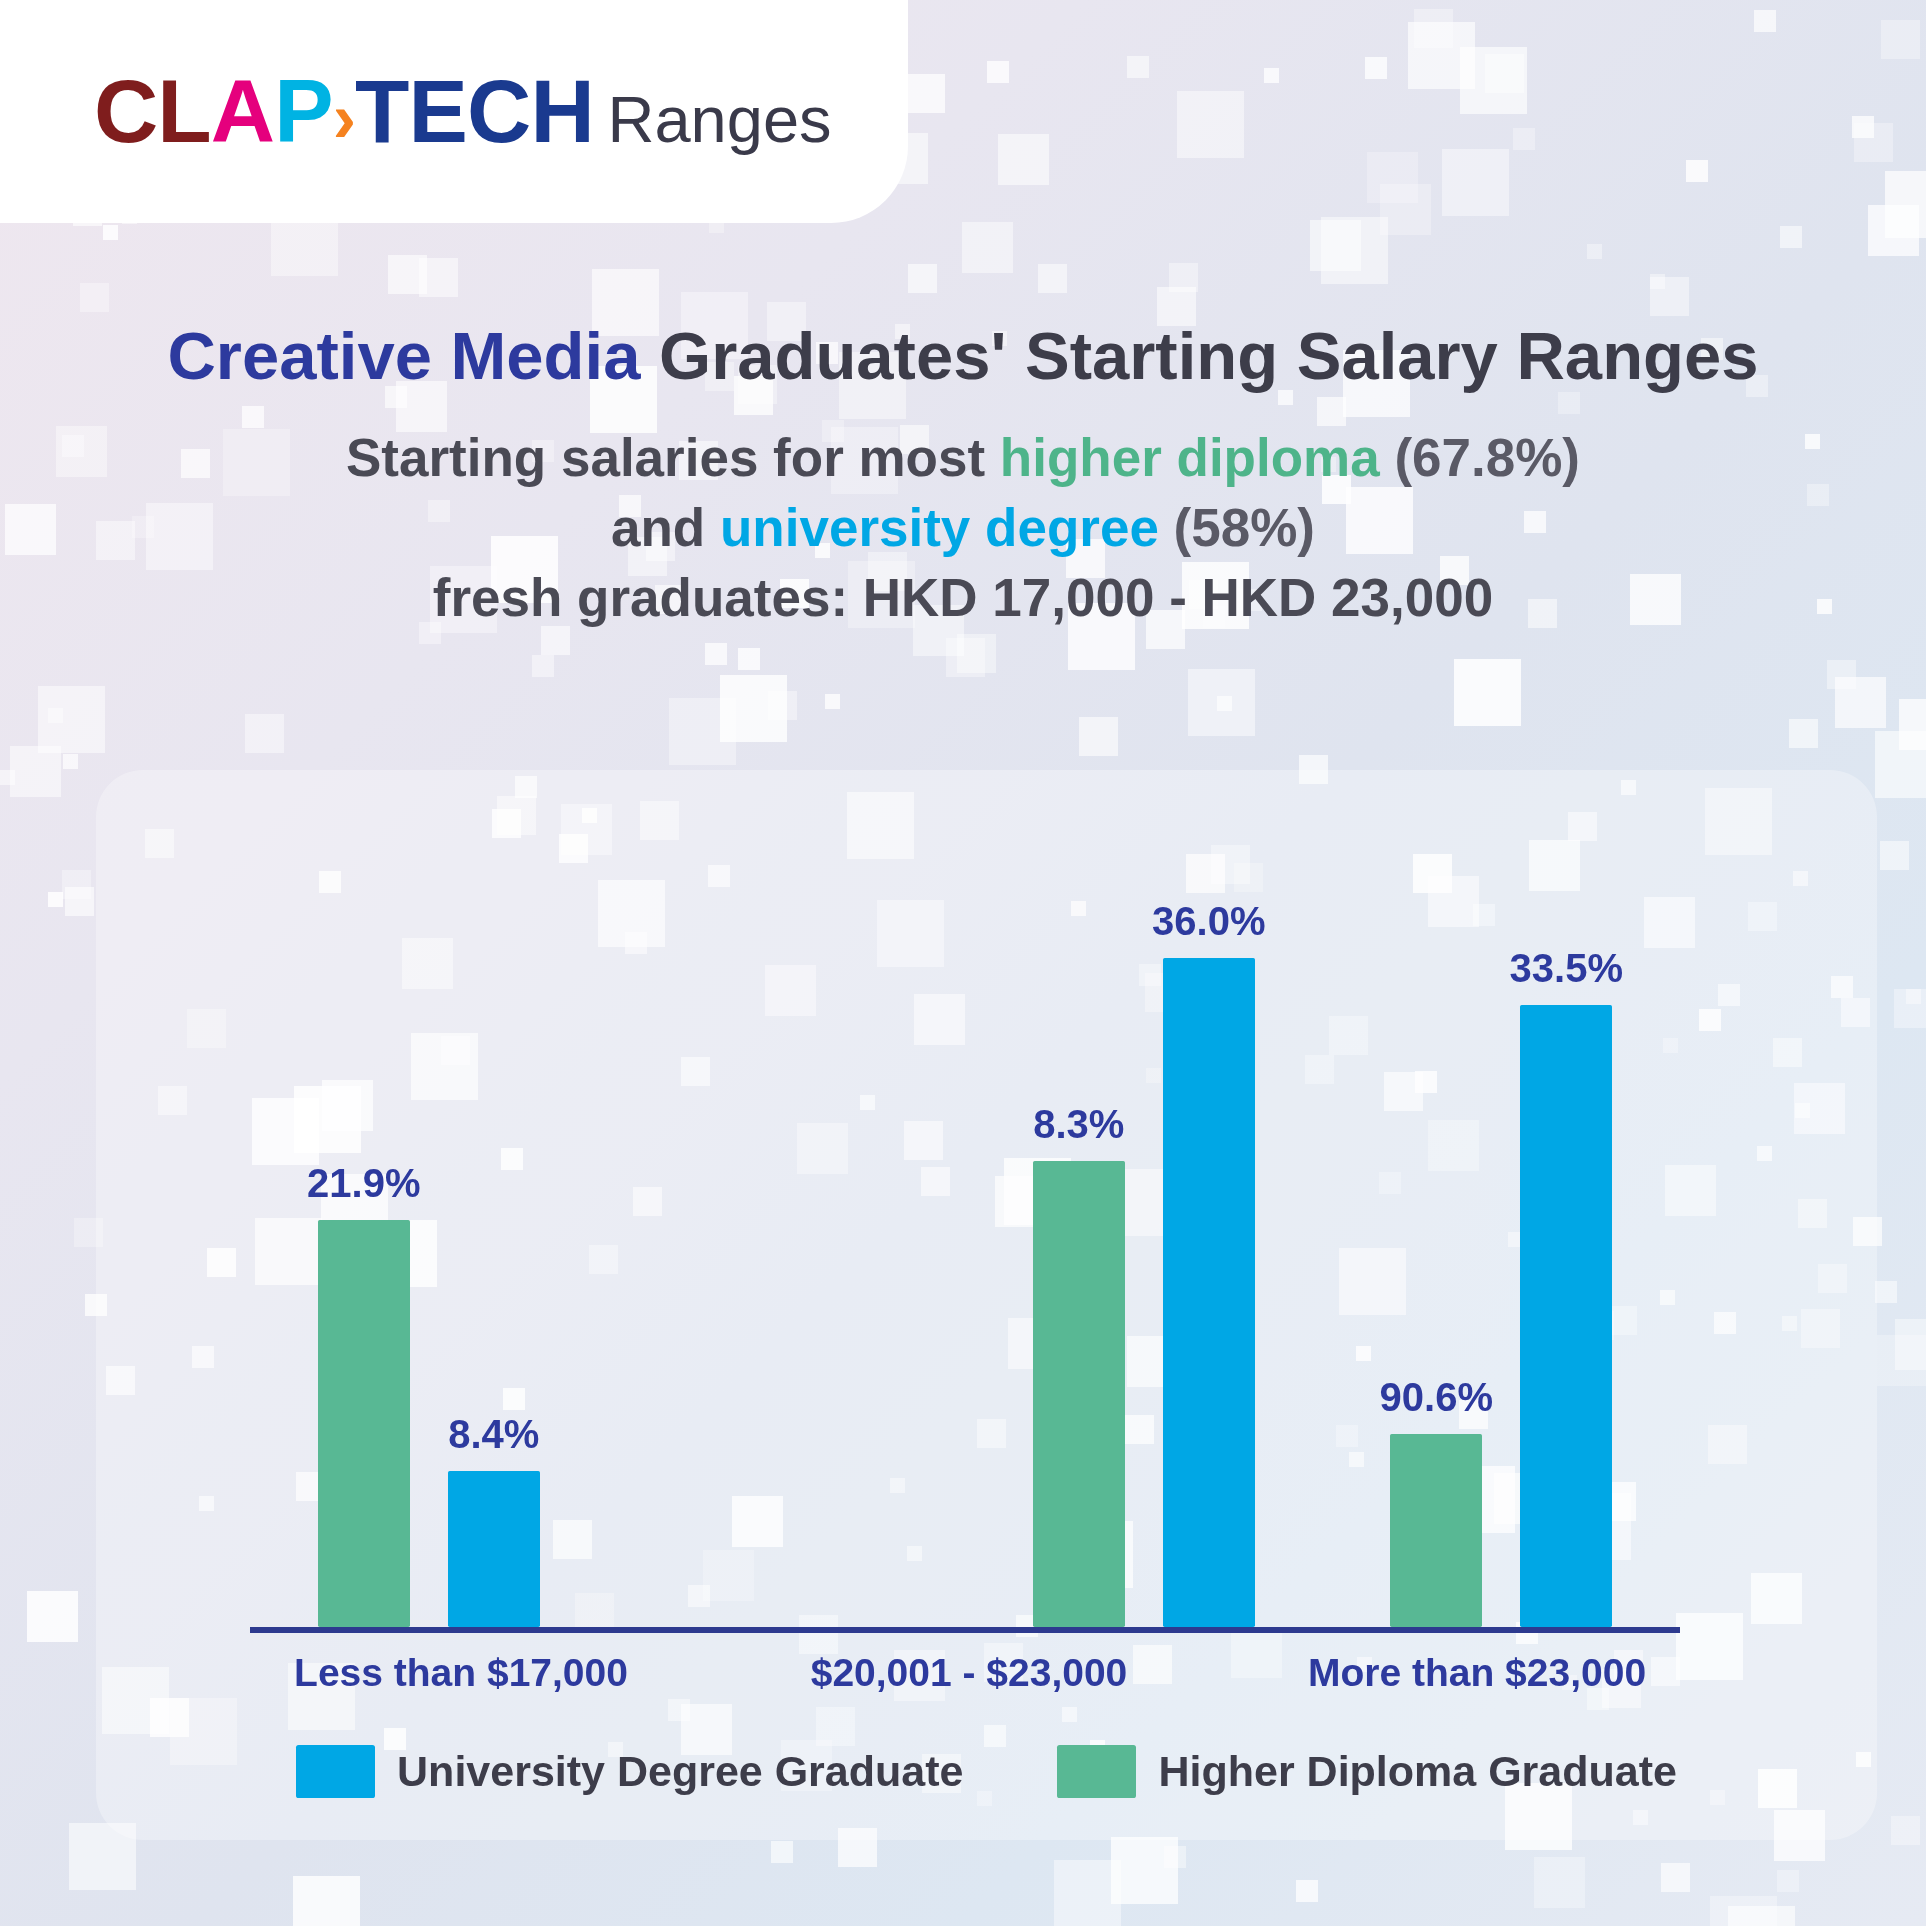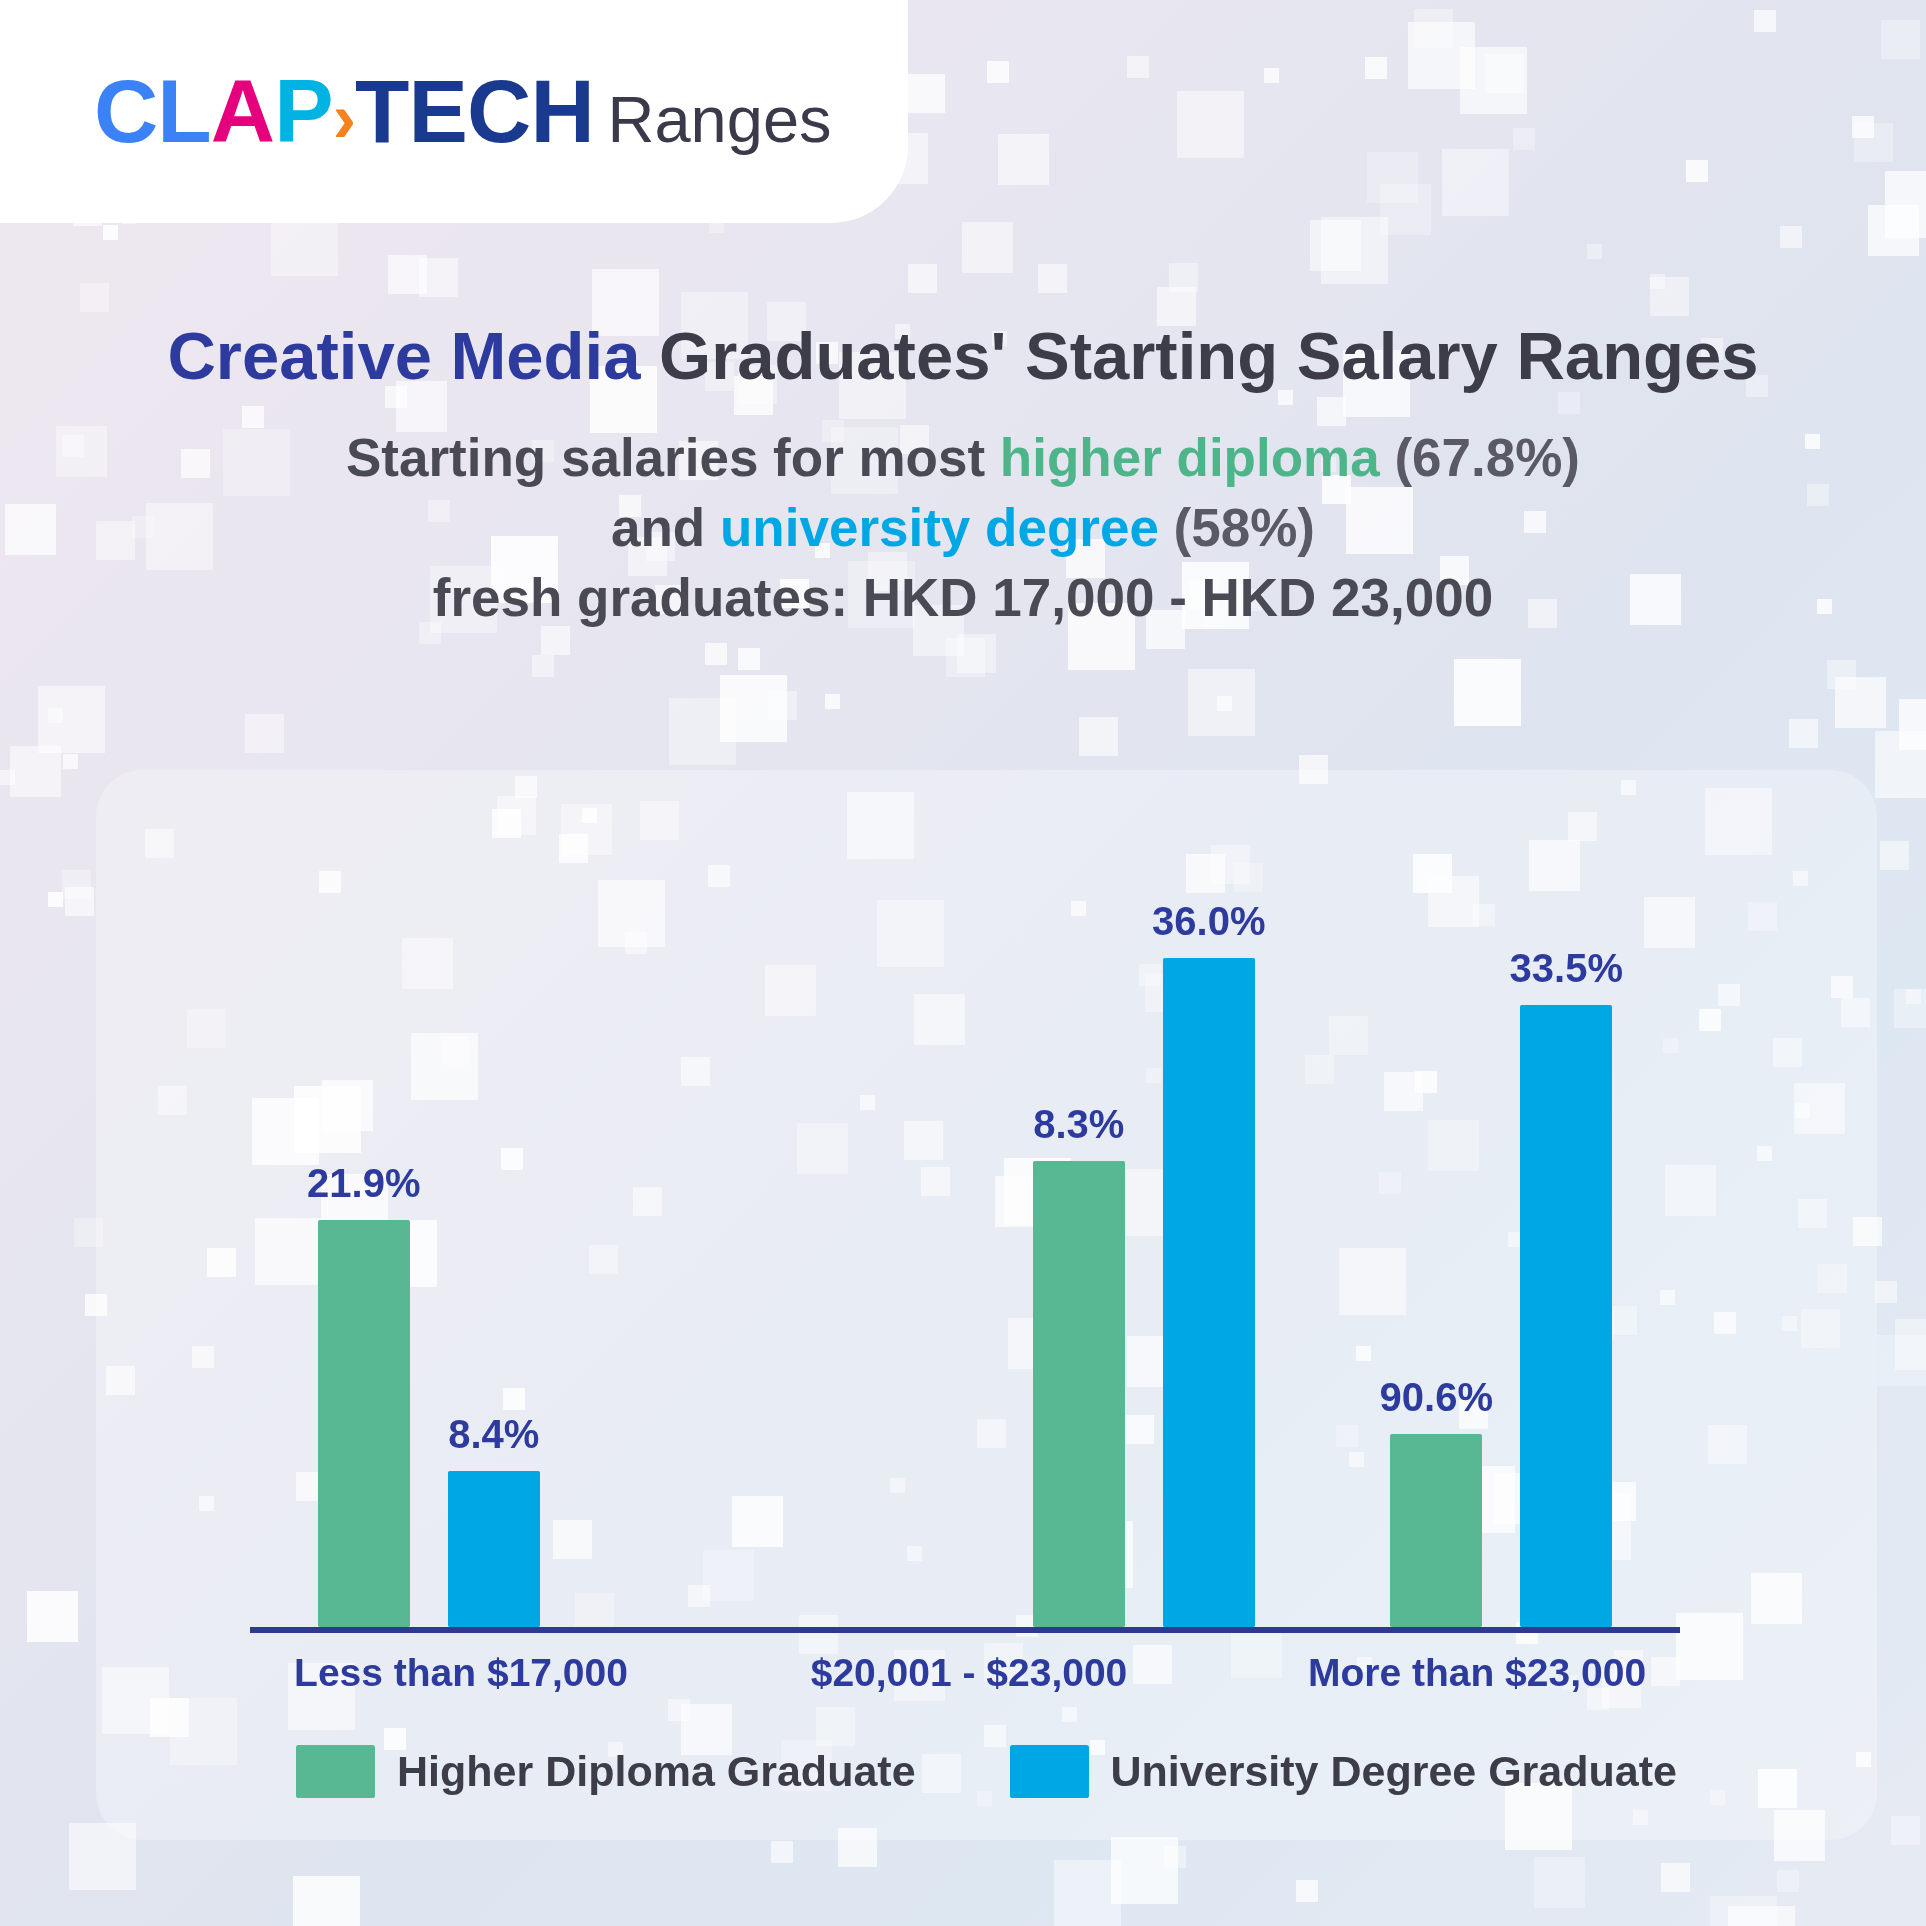--- a/index.html
+++ b/index.html
@@ -40,21 +40,21 @@
     z-index: 4;
     white-space: nowrap;
   }
   .logo-main {
     font-size: 89px;
     font-weight: bold;
     letter-spacing: -0.9px;
     line-height: 1;
     font-family: "Liberation Sans", sans-serif;
   }
-  .logo-main .c1 { color: #3b82f6; }
+  .logo-main .c1 { color: #7f1d1d; }
   .logo-main .c2 { color: #00b3e3; }
   .logo-main .c3 { color: #e5007d; }
   .logo-main .c5 { color: #f5821f; font-size: 70px; }
   .logo-main .c6 { color: #1a3a8f; }
   .logo-sub {
     font-size: 65px;
     color: #3a3a4a;
     margin-left: 13.7px;
     font-weight: normal;
     line-height: 1;
@@ -587,22 +587,22 @@
       </div>
     </div>
   <div class="axis-line"></div>
   <div class="cat-row" id="cat-row">
       <div class="cat">Less than $17,000</div>
       <div class="cat">$20,001 - $23,000</div>
       <div class="cat">More than $23,000</div>
     </div>
   <div class="legend" id="legend">
       <div class="legend-item">
+        <div class="swatch ud" style="background: rgb(0, 167, 229);"></div>
+        <div class="legend-text">University Degree Graduate</div>
+      </div>
+      <div class="legend-item">
         <div class="swatch hd" style="background: rgb(88, 184, 148);"></div>
         <div class="legend-text">Higher Diploma Graduate</div>
       </div>
-      <div class="legend-item">
-        <div class="swatch ud" style="background: rgb(0, 167, 229);"></div>
-        <div class="legend-text">University Degree Graduate</div>
-      </div>
     </div>
 </div>
 
 
 </body></html>

